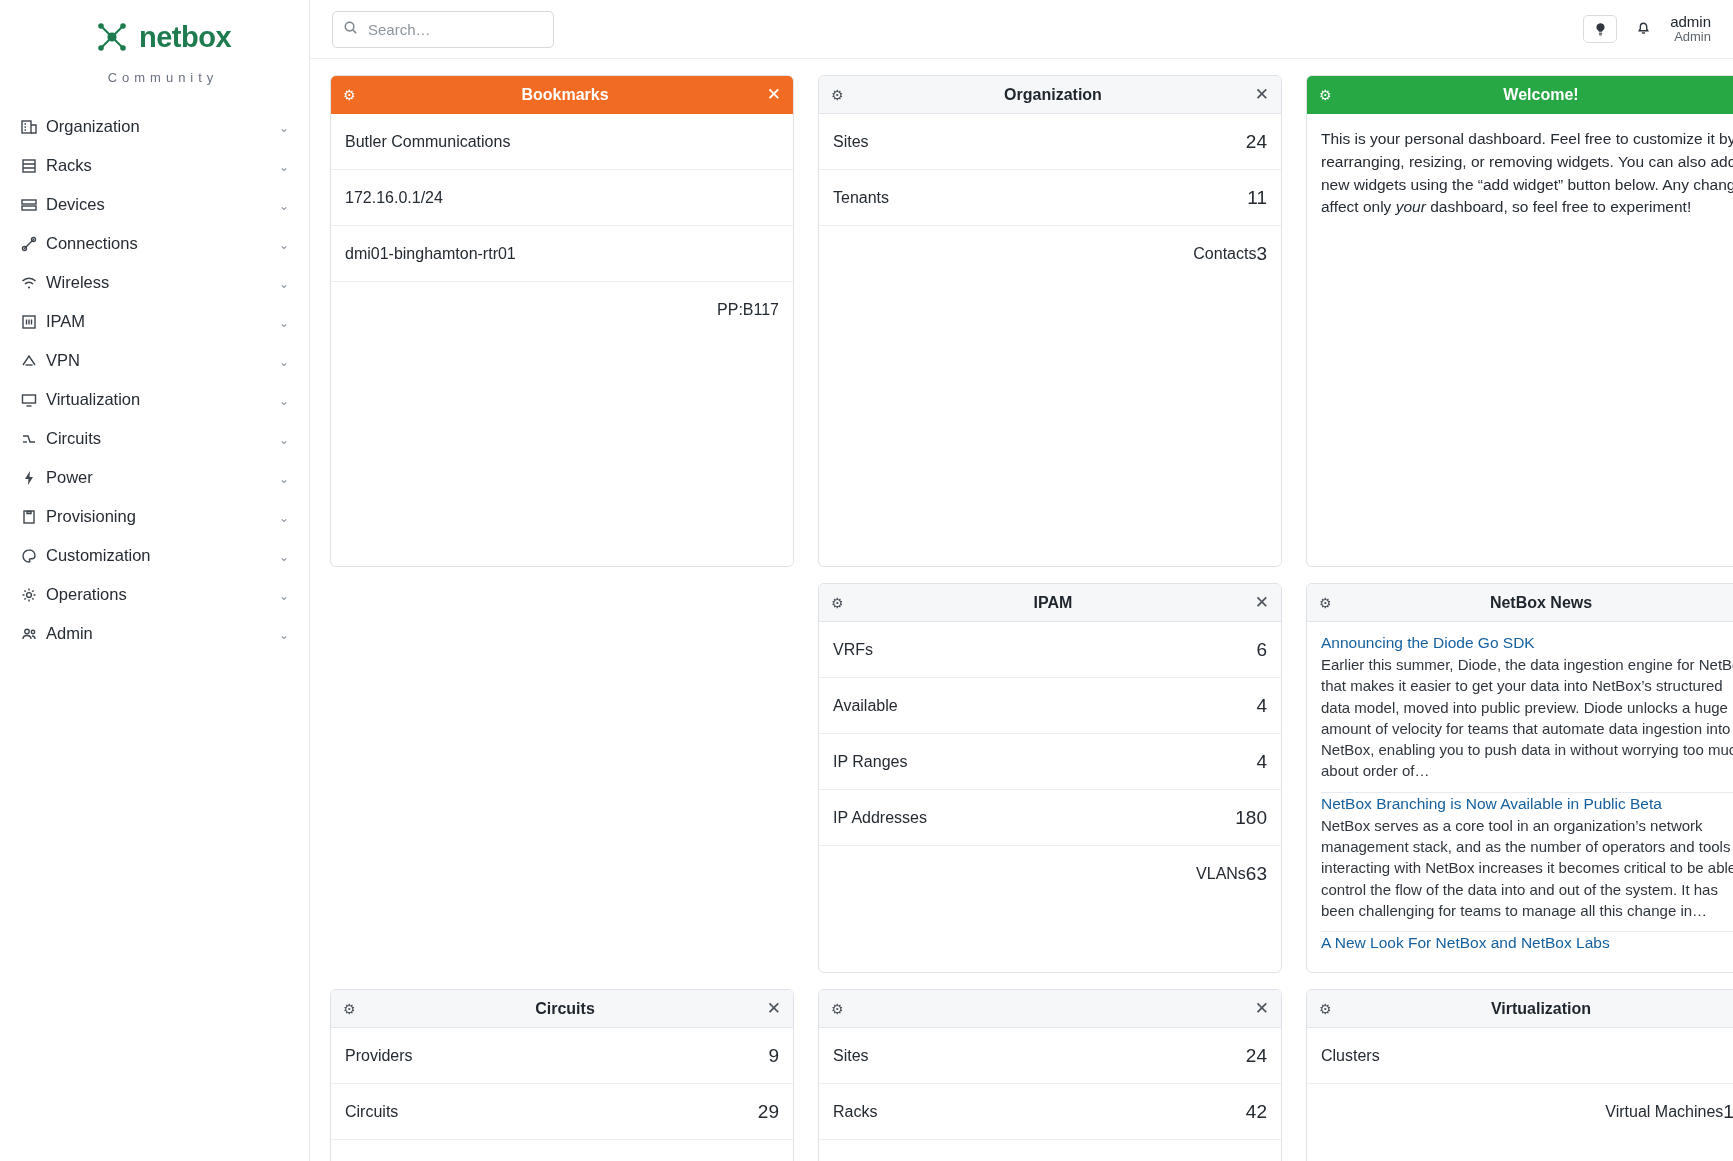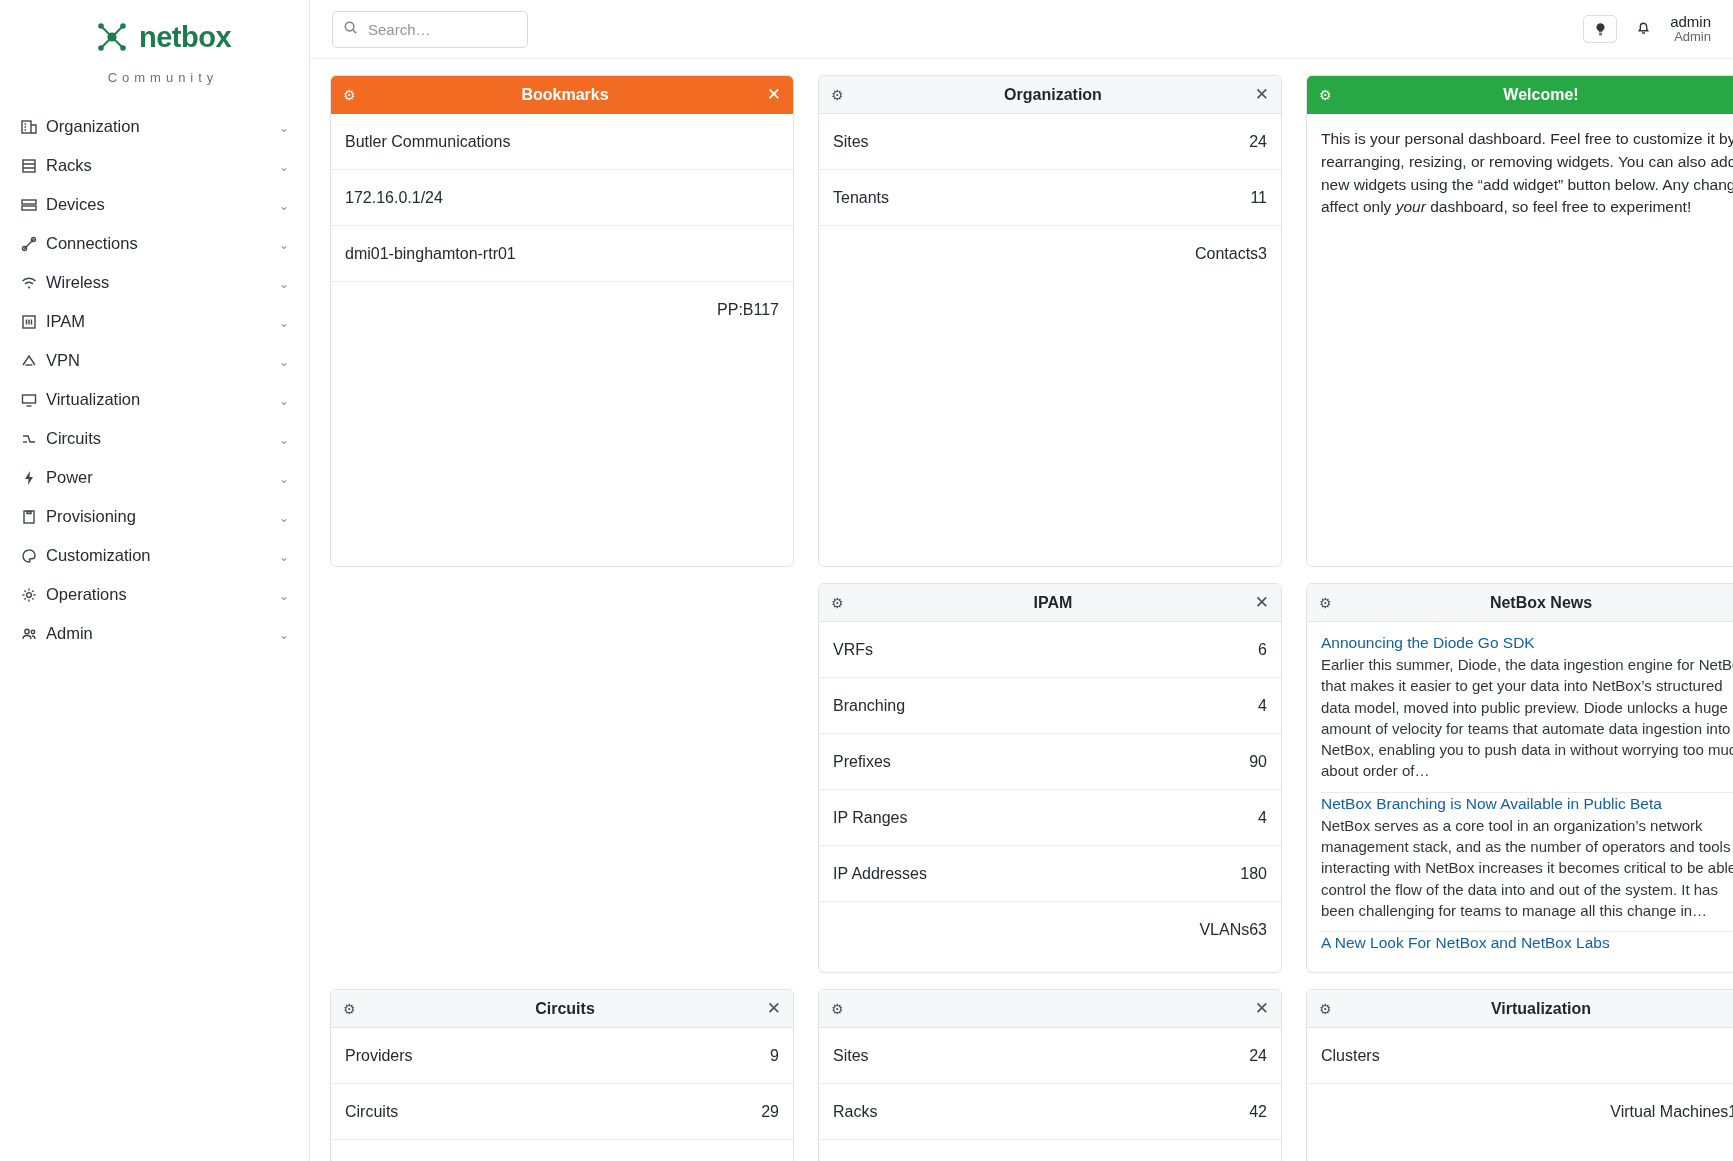--- a/index.html
+++ b/index.html
@@ -57,21 +57,21 @@
   
   .main { flex: 1 1 auto; display: flex; flex-direction: column; min-width: 0; }
   .topbar {
     height: 59px; min-height: 59px;
     display: flex; align-items: center;
     padding: 0 22px 0 22px;
     background: #fff;
     border-bottom: 1px solid #eceff1;
   }
   .search-box {
-    width: 196px; height: 37px;
+    width: 222px; height: 37px;
     border: 1px solid #d6dade; border-radius: 5px;
     display: flex; align-items: center; gap: 8px;
     padding: 0 10px;
     background: #fff;
   }
   .search-box input {
     border: 0; outline: 0; font-size: 15px; color: #3a4049;
     width: 100%; background: transparent;
     font-family: "Liberation Sans", sans-serif;
   }
@@ -128,21 +128,21 @@
   .head-green .card-title { color: #fff; }
 
   .list { padding: 0 0 4px 0; }
   .list-row {
     display: flex; align-items: center; justify-content: space-between;
     height: 56px; padding: 0 14px;
     border-bottom: 1px solid #eceef1;
     font-size: 16px; color: #242a31;
   }
   .list-row:last-child { border-bottom: 0; justify-content: flex-end; }
-  .list-row .val { font-size: 16px; color: #242a31; }
+  .list-row .val { font-size: 19px; color: #242a31; }
 
   .bm-card .card-body { min-height: 452px; }
   .org-card .card-body { min-height: 0; }
   .ipam-card .card-body { min-height: 0; }
   .welcome-body {
     padding: 14px 14px 16px 14px;
     font-size: 15.5px; line-height: 1.47; color: #262c33;
     min-height: 140px;
   }
   .news-body { padding: 10px 14px 8px 14px; min-height: 0; }
@@ -428,26 +428,22 @@
           <span class="gear">⚙</span>
           <span class="card-title">IPAM</span>
           <span class="x">✕</span>
         </div>
         <div class="card-body list">
           <div class="list-row">
             <span>VRFs</span>
             <span class="val">6</span>
           </div>
           <div class="list-row">
-            <span>Branching</span>
+            <span>Available</span>
             <span class="val">4</span>
-          </div>
-          <div class="list-row">
-            <span>Prefixes</span>
-            <span class="val">90</span>
           </div>
           <div class="list-row">
             <span>IP Ranges</span>
             <span class="val">4</span>
           </div>
           <div class="list-row">
             <span>IP Addresses</span>
             <span class="val">180</span>
           </div>
           <div class="list-row">

